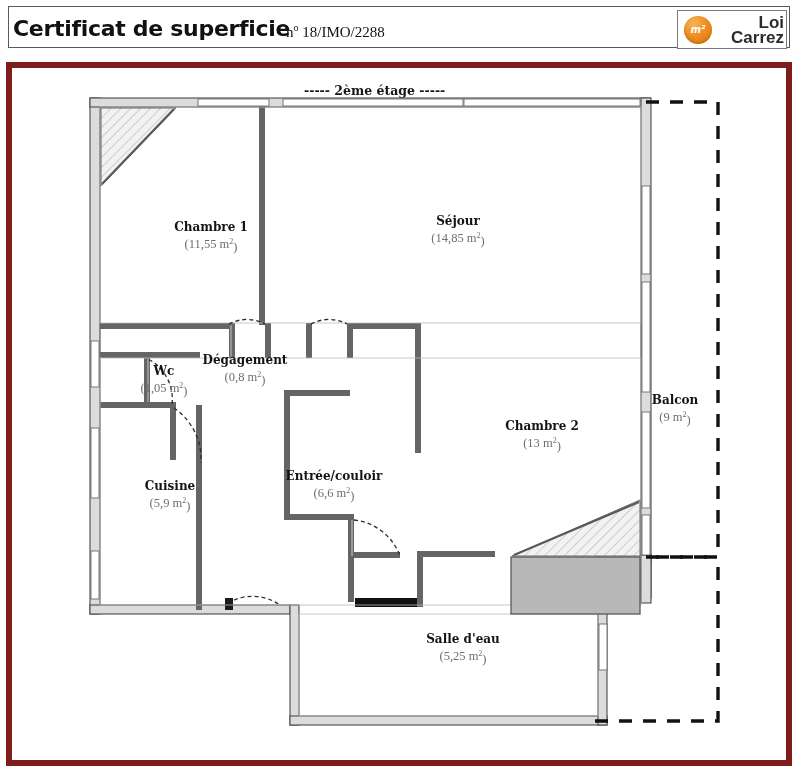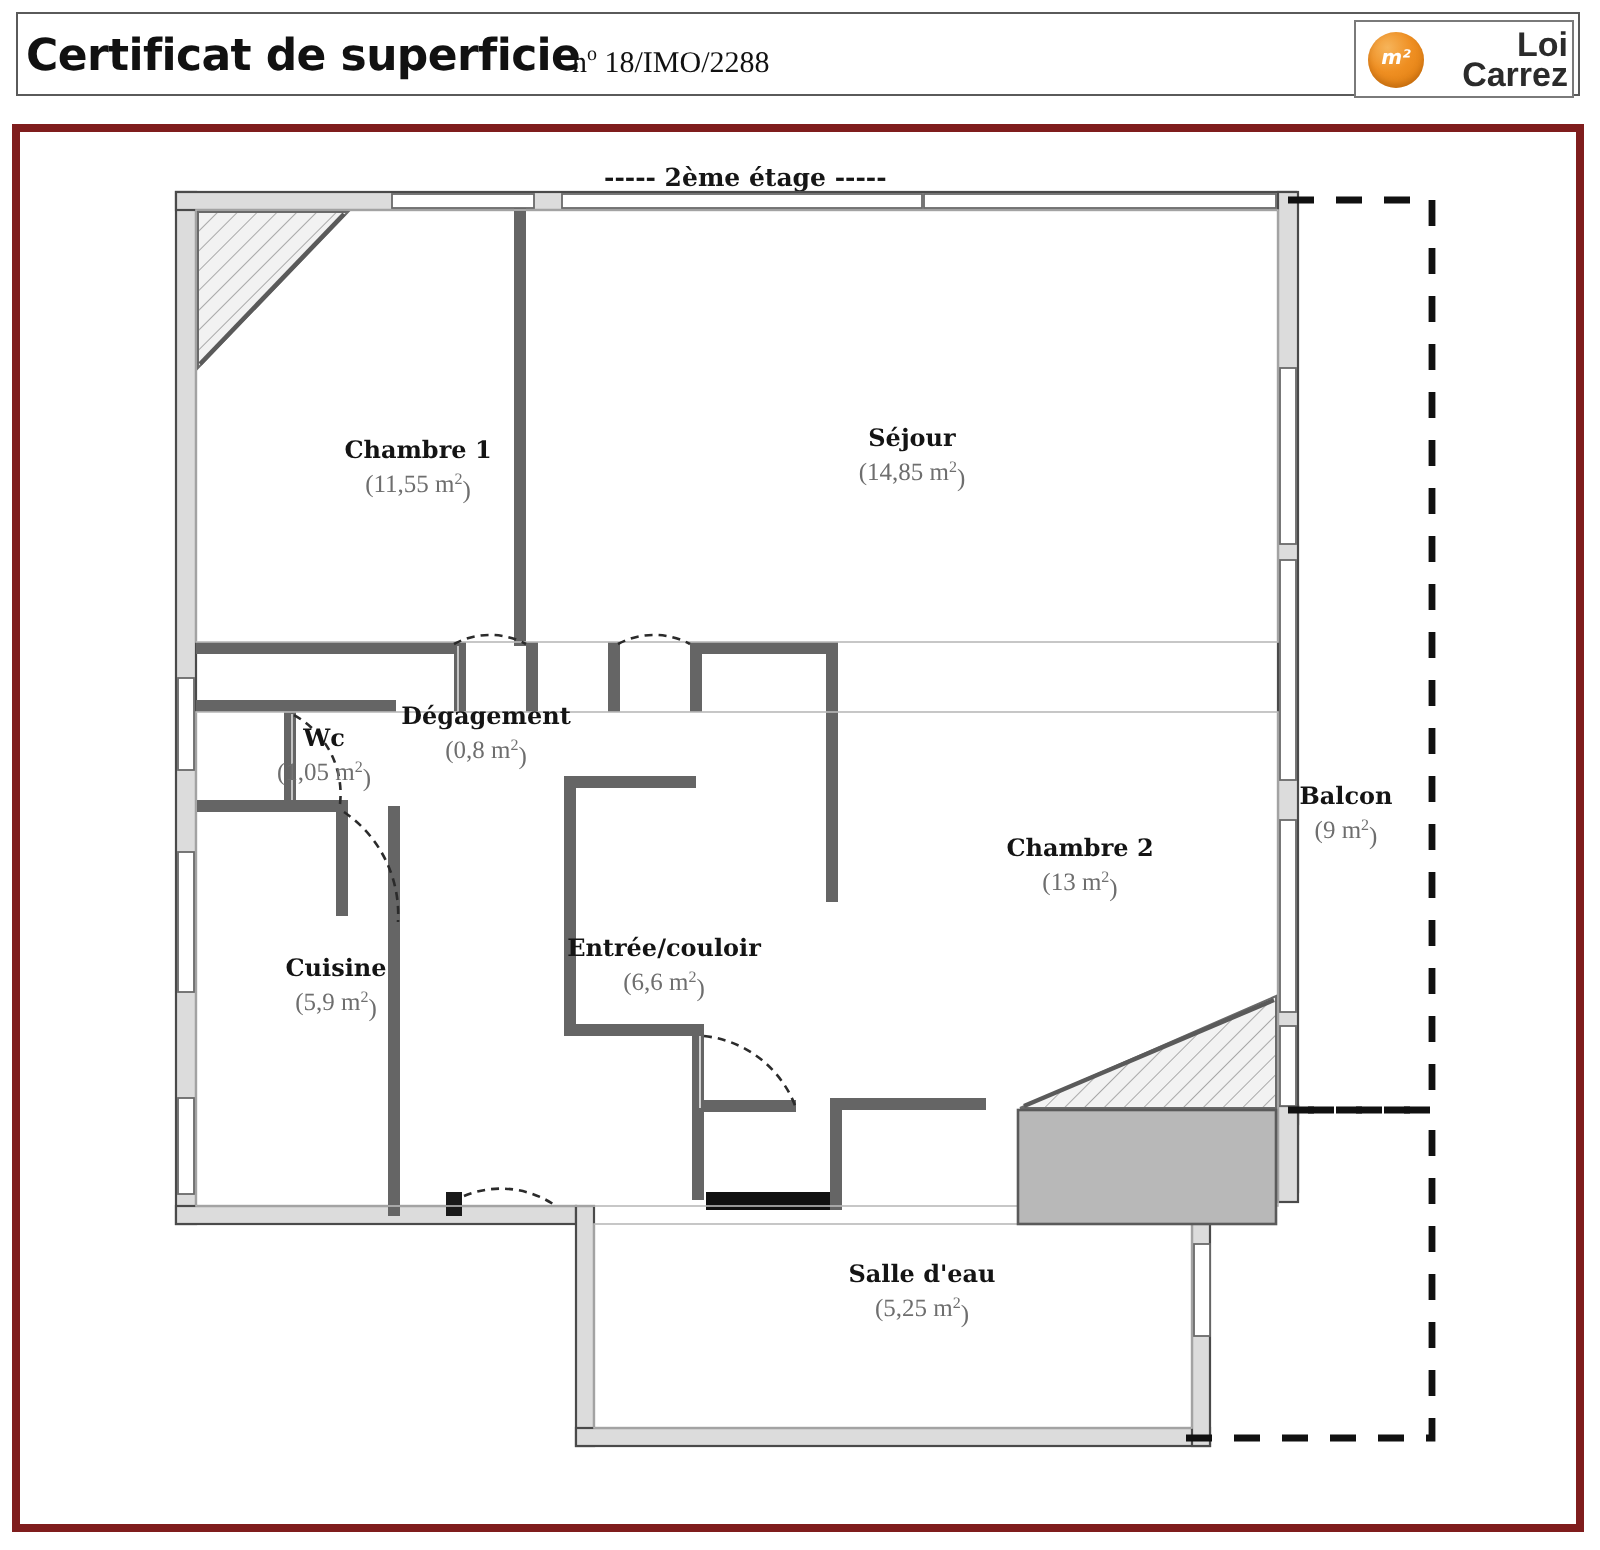--- a/index.html
+++ b/index.html
@@ -100,21 +100,21 @@
     line-height: 15px;
   }
 
   
   #plan-frame {
     position: absolute;
     left: 6px;
     top: 62px;
     width: 786px;
     height: 704px;
-    border: 4px solid #7f1d1d;
+    border: 6px solid #7f1d1d;
     background: #ffffff;
     box-sizing: border-box;
   }
   #plan-svg {
     position: absolute;
     left: 0;
     top: 0;
     display: block;
   }
 

